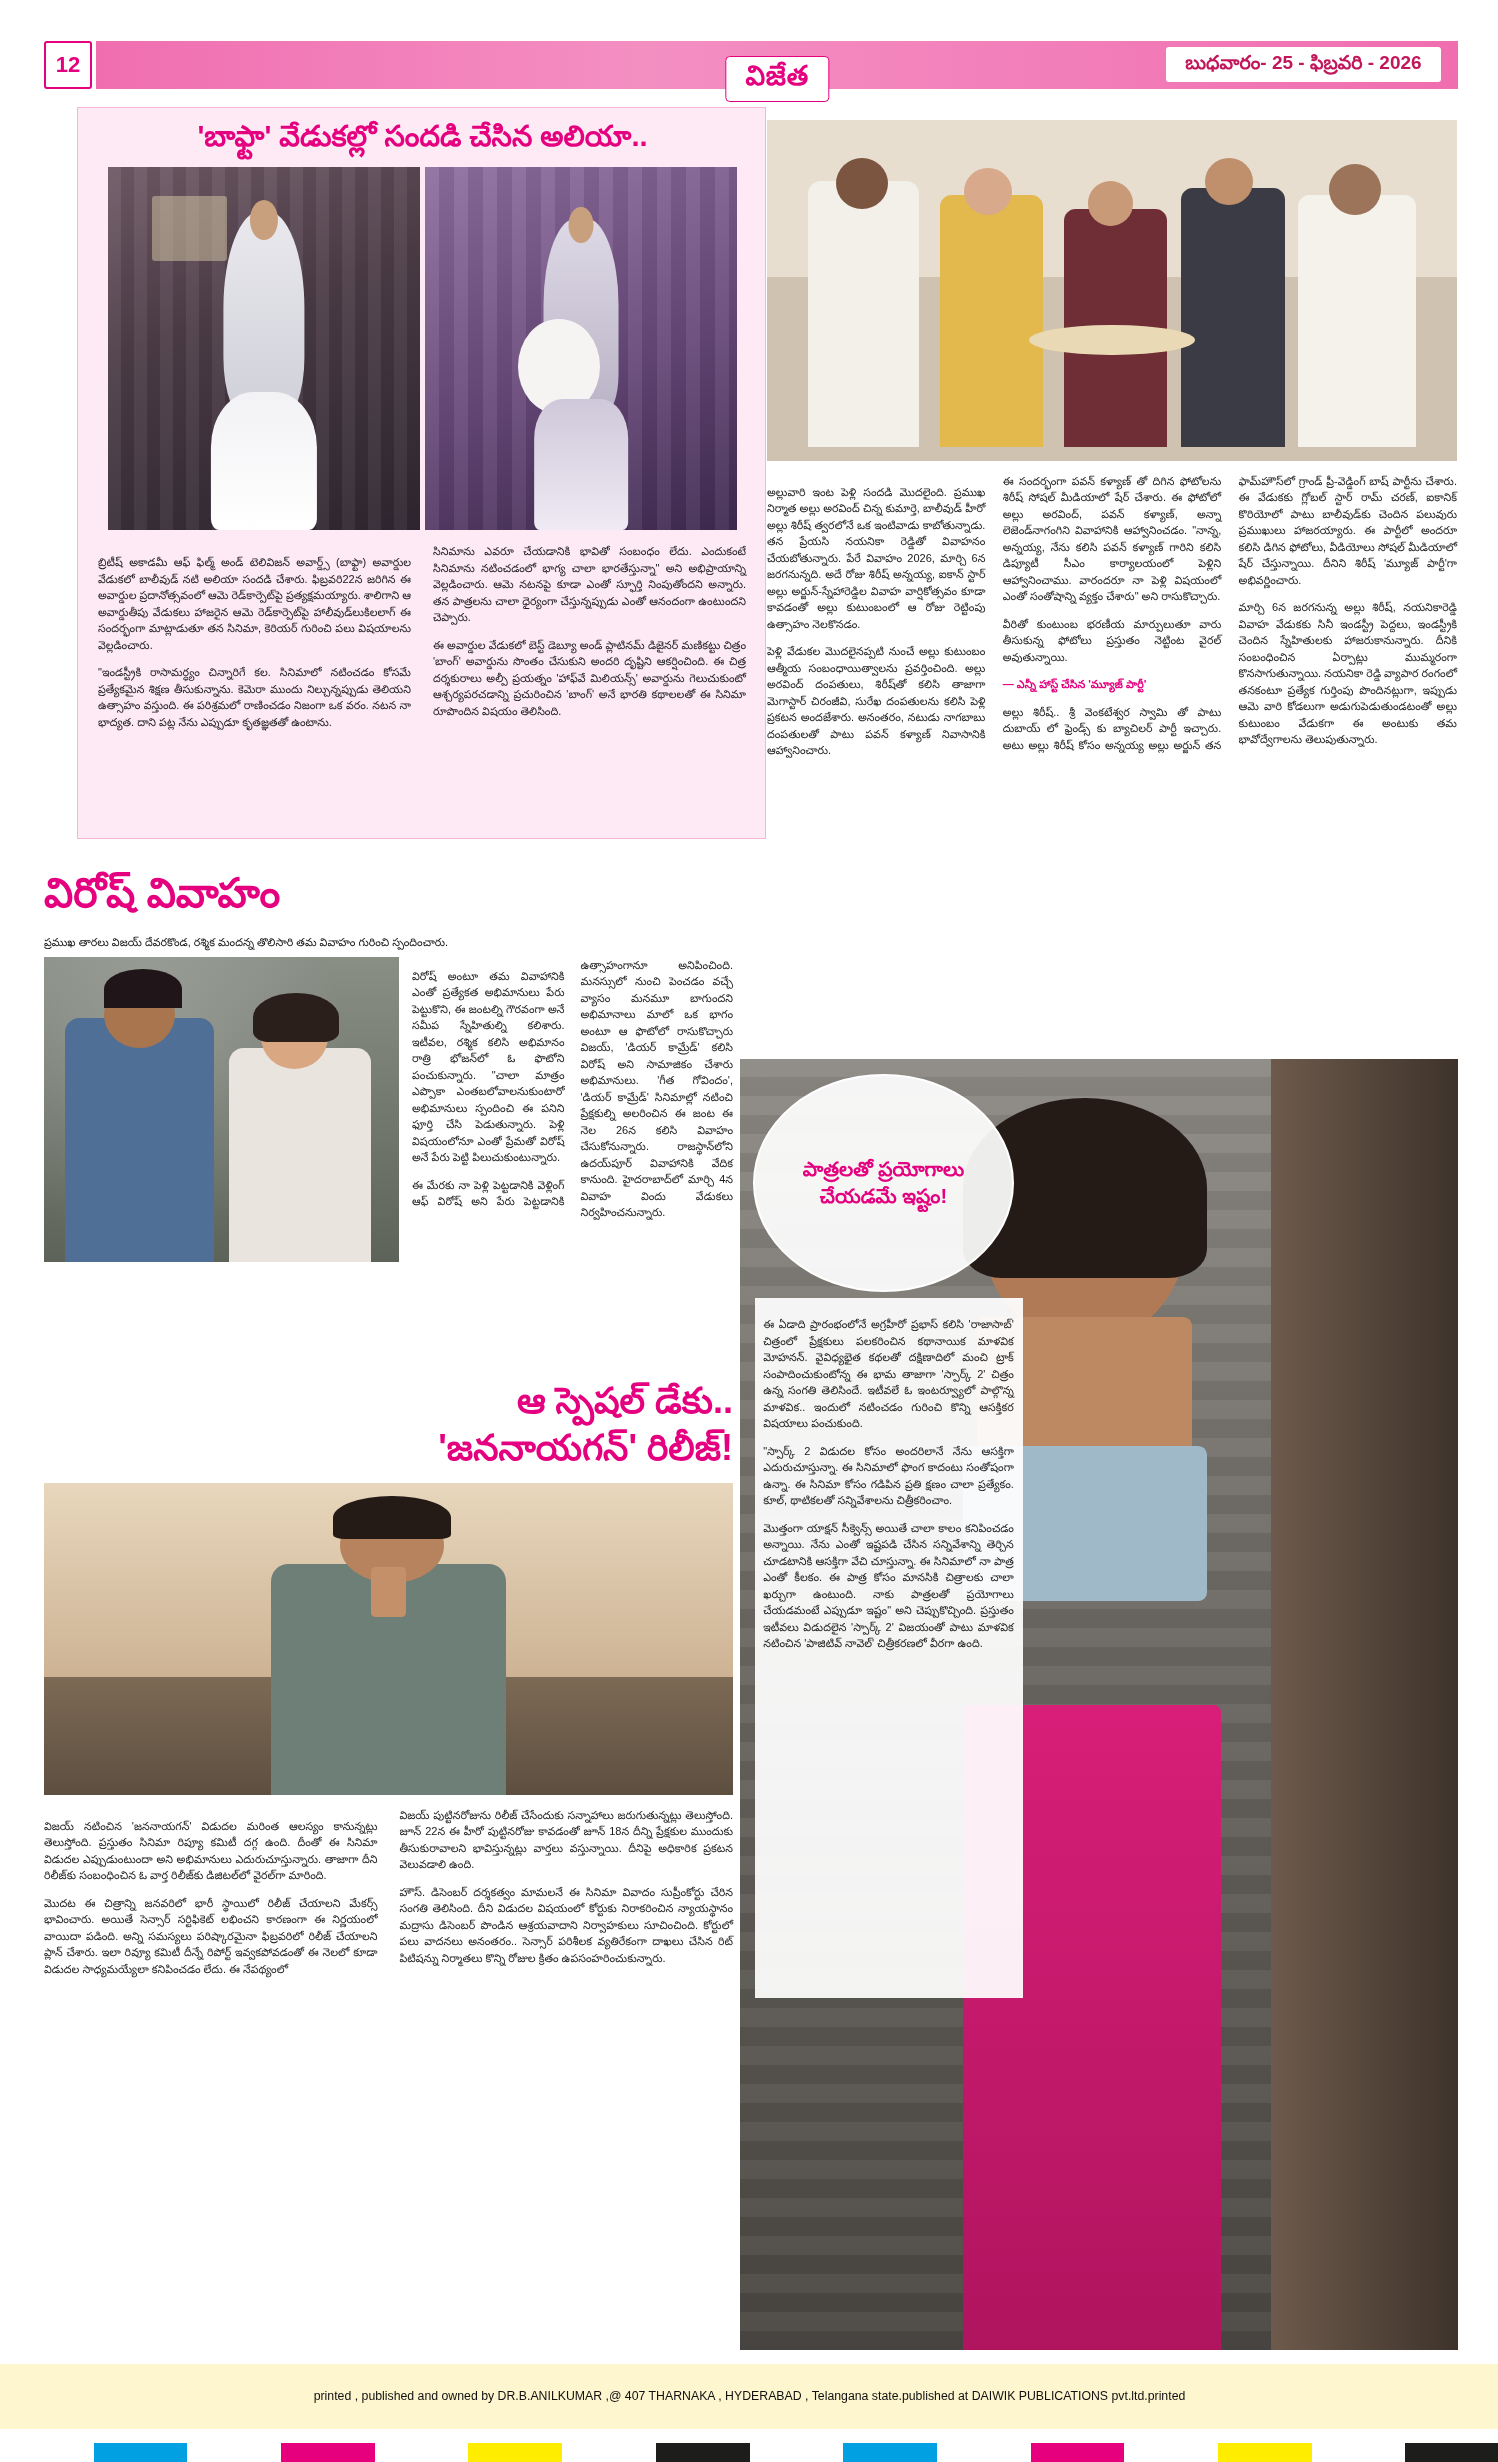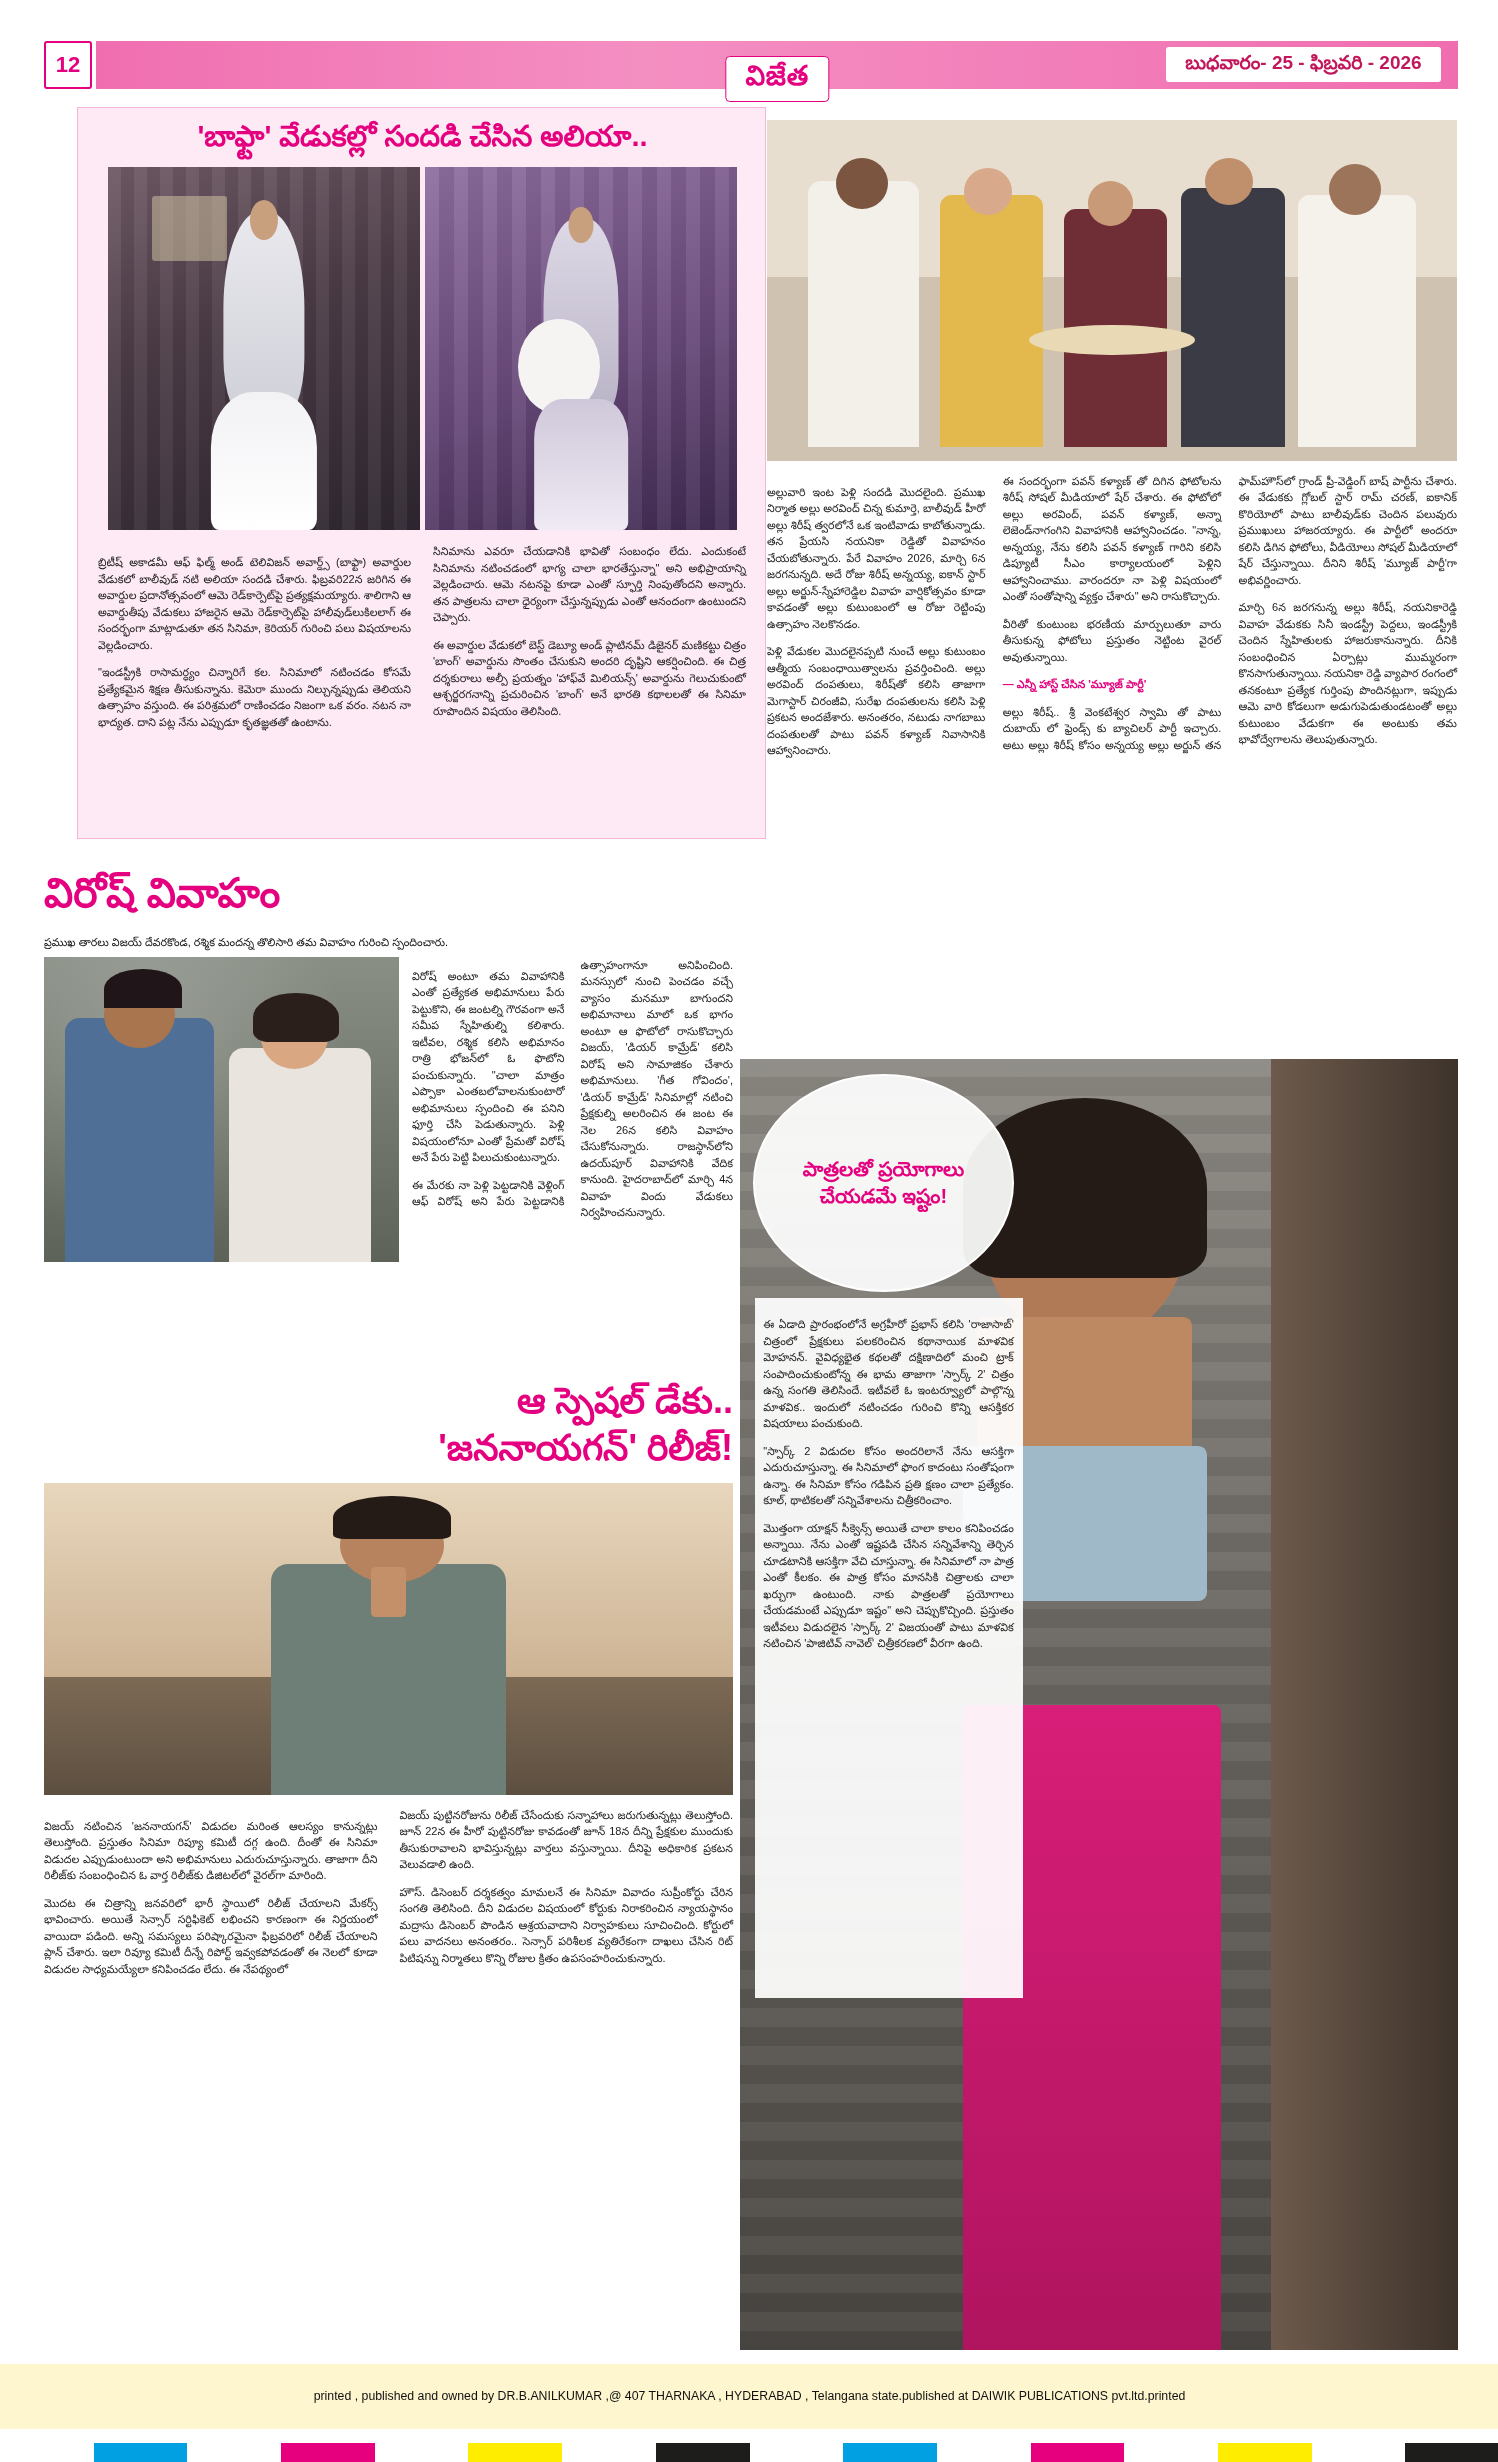--- a/index.html
+++ b/index.html
@@ -176,21 +176,21 @@
                     width:30%;height:36%;background:linear-gradient(180deg,#cfc8da,#efeaf4);border-radius:30% 30% 6% 6%;"></div>
         <div style="position:absolute;left:50%;top:11%;transform:translateX(-50%);
                     width:8%;height:10%;background:#c9a07e;border-radius:50%;"></div>
       </div>
     </div>
 
     <div class="s1-text body-col tel">
       <p>బ్రిటీష్ అకాడమీ ఆఫ్ ఫిల్మ్ అండ్ టెలివిజన్ అవార్డ్స్ (బాఫ్టా) అవార్డుల వేడుకలో బాలీవుడ్ నటి అలియా సందడి చేశారు. ఫిబ్రవరి22న జరిగిన ఈ అవార్డుల ప్రదానోత్సవంలో ఆమె రెడ్‌కార్పెట్‌పై ప్రత్యక్షమయ్యారు. శాలిగాని ఆ అవార్డుతీపు వేడుకలు హాజరైన ఆమె రెడ్‌కార్పెట్‌పై హాలీవుడ్‌లుకిలలాగ్ ఈ సందర్భంగా మాట్లాడుతూ తన సినిమా, కెరియర్ గురించి పలు విషయాలను వెల్లడించారు.</p>
       <p>"ఇండస్ట్రీకి రాసామర్ధ్యం చిన్నారిగే కల. సినిమాలో నటించడం కోసమే ప్రత్యేకమైన శిక్షణ తీసుకున్నాను. కెమెరా ముందు నిల్చున్నప్పుడు తెలియని ఉత్సాహం వస్తుంది. ఈ పరిశ్రమలో రాణించడం నిజంగా ఒక వరం. నటన నా భాద్యత. దాని పట్ల నేను ఎప్పుడూ కృతజ్ఞతతో ఉంటాను.</p>
       <p>సినిమాను ఎవరూ చేయడానికి భావితో సంబంధం లేదు. ఎందుకంటే సినిమాను నటించడంలో భాగ్య చాలా భారతేస్తున్నా" అని అభిప్రాయాన్ని వెల్లడించారు. ఆమె నటనపై కూడా ఎంతో స్ఫూర్తి నింపుతోందని అన్నారు. తన పాత్రలను చాలా ధైర్యంగా చేస్తున్నప్పుడు ఎంతో ఆనందంగా ఉంటుందని చెప్పారు.</p>
-      <p>ఈ అవార్డుల వేడుకలో బెస్ట్ డెబ్యూ అండ్ ప్లాటినమ్ డిజైనర్ మణికట్టు చిత్రం 'బాంగ్' అవార్డును సొంతం చేసుకుని అందరి దృష్టిని ఆకర్షించింది. ఈ చిత్ర దర్శకురాలు అల్పీ ప్రయత్నం 'హాఫ్‌వే మిలియన్స్' అవార్డును గెలుచుకుంటో ఆశ్చర్జరగనాన్ని ప్రచురించిన 'బాంగ్' అనే భారతి కథాలలతో ఈ సినిమా రూపొందిన విషయం తెలిసింది.</p>
+      <p>ఈ అవార్డుల వేడుకలో బెస్ట్ డెబ్యూ అండ్ ప్లాటినమ్ డిజైనర్ మణికట్టు చిత్రం 'బాంగ్' అవార్డును సొంతం చేసుకుని అందరి దృష్టిని ఆకర్షించింది. ఈ చిత్ర దర్శకురాలు అల్పీ ప్రయత్నం 'హాఫ్‌వే మిలియన్స్' అవార్డును గెలుచుకుంటో ఆశ్చర్యపరచడాన్ని ప్రచురించిన 'బాంగ్' అనే భారతి కథాలలతో ఈ సినిమా రూపొందిన విషయం తెలిసింది.</p>
     </div>
   </div>
 
   <div class="s2">
 
     <div class="s2-img photo" style="background:linear-gradient(180deg,#efe7dc 0%,#dcd2c4 100%);">
       <div style="position:absolute;left:0;top:0;width:100%;height:46%;background:#e8ded0;"></div>
       <div style="position:absolute;left:0;top:46%;width:100%;height:54%;background:#cfc2b0;"></div>
 
       <div style="position:absolute;left:6%;top:18%;width:16%;height:78%;background:#f3f0ea;border-radius:13px 13px 0 0;"></div>

